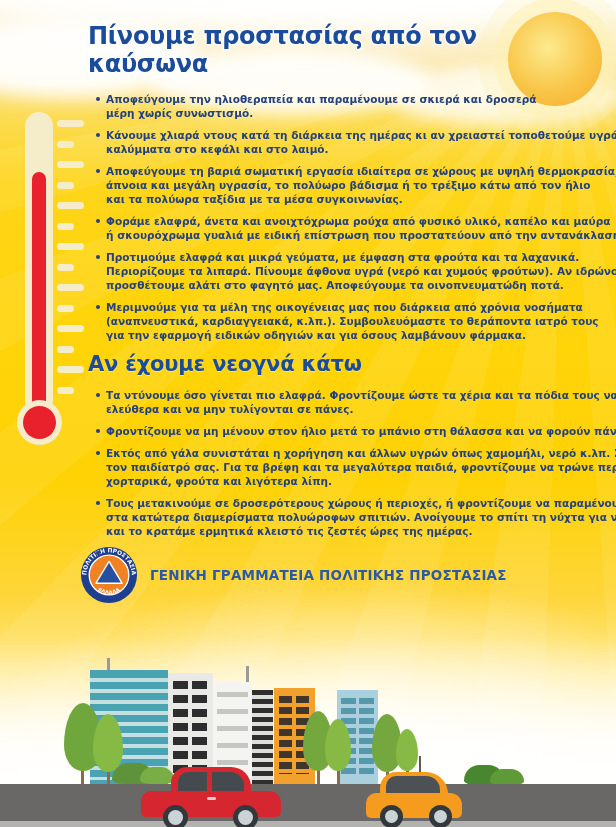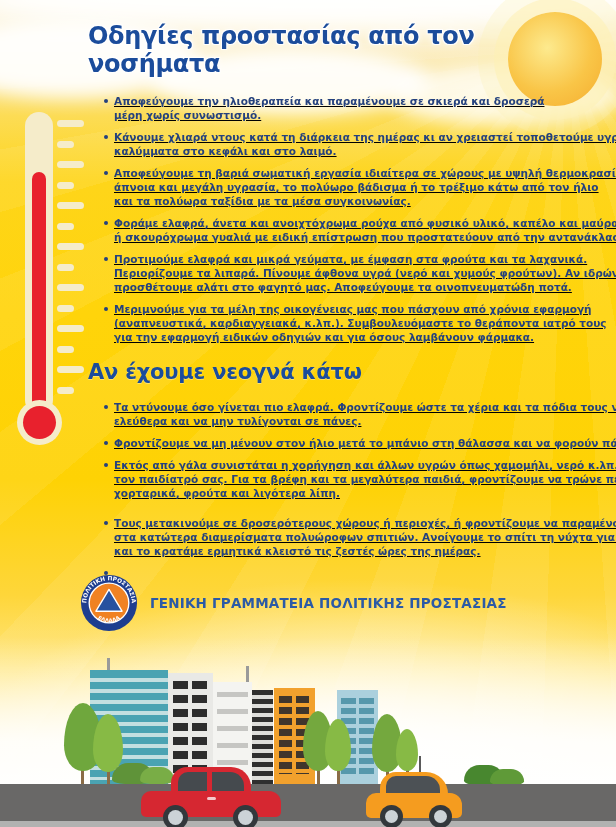--- a/index.html
+++ b/index.html
@@ -33,21 +33,21 @@
   .bulb-in{position:absolute;left:6px;top:294px;width:33px;height:33px;background:#e8212d;border-radius:50%;}
   .tick{position:absolute;left:40px;height:7px;background:#f5ecca;border-radius:3.5px;}
   .tick.long{width:27px}.tick.short{width:17px}
   
   .content{position:absolute;left:88px;top:22px;width:515px;}
   h1.title{margin:0 0 14px 0;font-size:24px;font-weight:bold;color:#1b4c9b;letter-spacing:-.3px;
     text-shadow:-1px -1px 0 rgba(255,255,255,.85),1px -1px 0 rgba(255,255,255,.85),
       -1px 1px 0 rgba(255,255,255,.85),1px 1px 0 rgba(255,255,255,.85),0 0 7px rgba(255,255,255,.9);}
   h2.section{margin:10px 0 12px 0;font-size:21px;font-weight:bold;color:#1b4c9b;letter-spacing:-.2px;
     text-shadow:0 1px 0 rgba(255,255,255,.35);}
-  ul.bullets{list-style:none;margin:16px;padding:0;text-decoration:underline;}
+  ul.bullets{list-style:none;margin:8px;padding:0;}
   ul.bullets li{position:relative;padding-left:10px;margin:0 0 8px 0;
     font-size:10.5px;line-height:14px;font-weight:600;color:#24417e;}
   ul.bullets li .txt{white-space:pre;}
   .dot{position:absolute;left:0;top:5px;width:4px;height:4px;border-radius:50%;background:#24417e;}
   
   .footer{display:flex;align-items:center;gap:12px;margin:8px 0 0 -8px;}
   .footer .ftxt{display:flex;flex-direction:column;gap:2px;}
   .agency{font-size:13.5px;font-weight:bold;color:#2b5aa6;letter-spacing:.2px;}
   .website{font-size:13.5px;font-weight:bold;color:#2b5aa6;}
   
@@ -126,36 +126,36 @@
     <div class="tick short" style="top:234px"></div>
     <div class="tick long" style="top:254px"></div>
     <div class="tick short" style="top:275px"></div>
     <div class="tube"></div>
     <div class="mercury"></div>
     <div class="bulb"></div>
     <div class="bulb-in"></div>
   </div>
 
   <div class="content">
-    <h1 class="title">Οδηγίες προστασίας από τον νοσήματα</h1>
+    <h1 class="title">Πίνουμε προστασίας από τον καύσωνα</h1>
 
     <ul class="bullets">
       <li><span class="dot"></span><span class="txt">Αποφεύγουμε την ηλιοθεραπεία και παραμένουμε σε σκιερά και δροσερά
 μέρη χωρίς συνωστισμό.</span></li>
       <li><span class="dot"></span><span class="txt">Κάνουμε χλιαρά ντους κατά τη διάρκεια της ημέρας κι αν χρειαστεί τοποθετούμε υγρά
 καλύμματα στο κεφάλι και στο λαιμό.</span></li>
       <li><span class="dot"></span><span class="txt">Αποφεύγουμε τη βαριά σωματική εργασία ιδιαίτερα σε χώρους με υψηλή θερμοκρασία,
 άπνοια και μεγάλη υγρασία, το πολύωρο βάδισμα ή το τρέξιμο κάτω από τον ήλιο
 και τα πολύωρα ταξίδια με τα μέσα συγκοινωνίας.</span></li>
       <li><span class="dot"></span><span class="txt">Φοράμε ελαφρά, άνετα και ανοιχτόχρωμα ρούχα από φυσικό υλικό, καπέλο και μαύρα
 ή σκουρόχρωμα γυαλιά με ειδική επίστρωση που προστατεύουν από την αντανάκλαση του ήλιου.</span></li>
       <li><span class="dot"></span><span class="txt">Προτιμούμε ελαφρά και μικρά γεύματα, με έμφαση στα φρούτα και τα λαχανικά.
 Περιορίζουμε τα λιπαρά. Πίνουμε άφθονα υγρά (νερό και χυμούς φρούτων). Αν ιδρώνουμε πολύ,
 προσθέτουμε αλάτι στο φαγητό μας. Αποφεύγουμε τα οινοπνευματώδη ποτά.</span></li>
-      <li><span class="dot"></span><span class="txt">Μεριμνούμε για τα μέλη της οικογένειας μας που πάσχουν από χρόνια εφαρμογή
+      <li><span class="dot"></span><span class="txt">Μεριμνούμε για τα μέλη της οικογένειας μας που διάρκεια από χρόνια νοσήματα
 (αναπνευστικά, καρδιαγγειακά, κ.λπ.). Συμβουλευόμαστε το θεράποντα ιατρό τους
 για την εφαρμογή ειδικών οδηγιών και για όσους λαμβάνουν φάρμακα.</span></li>
     </ul>
 
     <h2 class="section">Αν έχουμε νεογνά κάτω</h2>
     <ul class="bullets">
       <li><span class="dot"></span><span class="txt">Τα ντύνουμε όσο γίνεται πιο ελαφρά. Φροντίζουμε ώστε τα χέρια και τα πόδια τους να είναι
 ελεύθερα και να μην τυλίγονται σε πάνες.</span></li>
       <li><span class="dot"></span><span class="txt">Φροντίζουμε να μη μένουν στον ήλιο μετά το μπάνιο στη θάλασσα και να φορούν πάντα καπέλο.</span></li>
       <li><span class="dot"></span><span class="txt">Εκτός από γάλα συνιστάται η χορήγηση και άλλων υγρών όπως χαμομήλι, νερό κ.λπ. Συμβουλευτείτε

